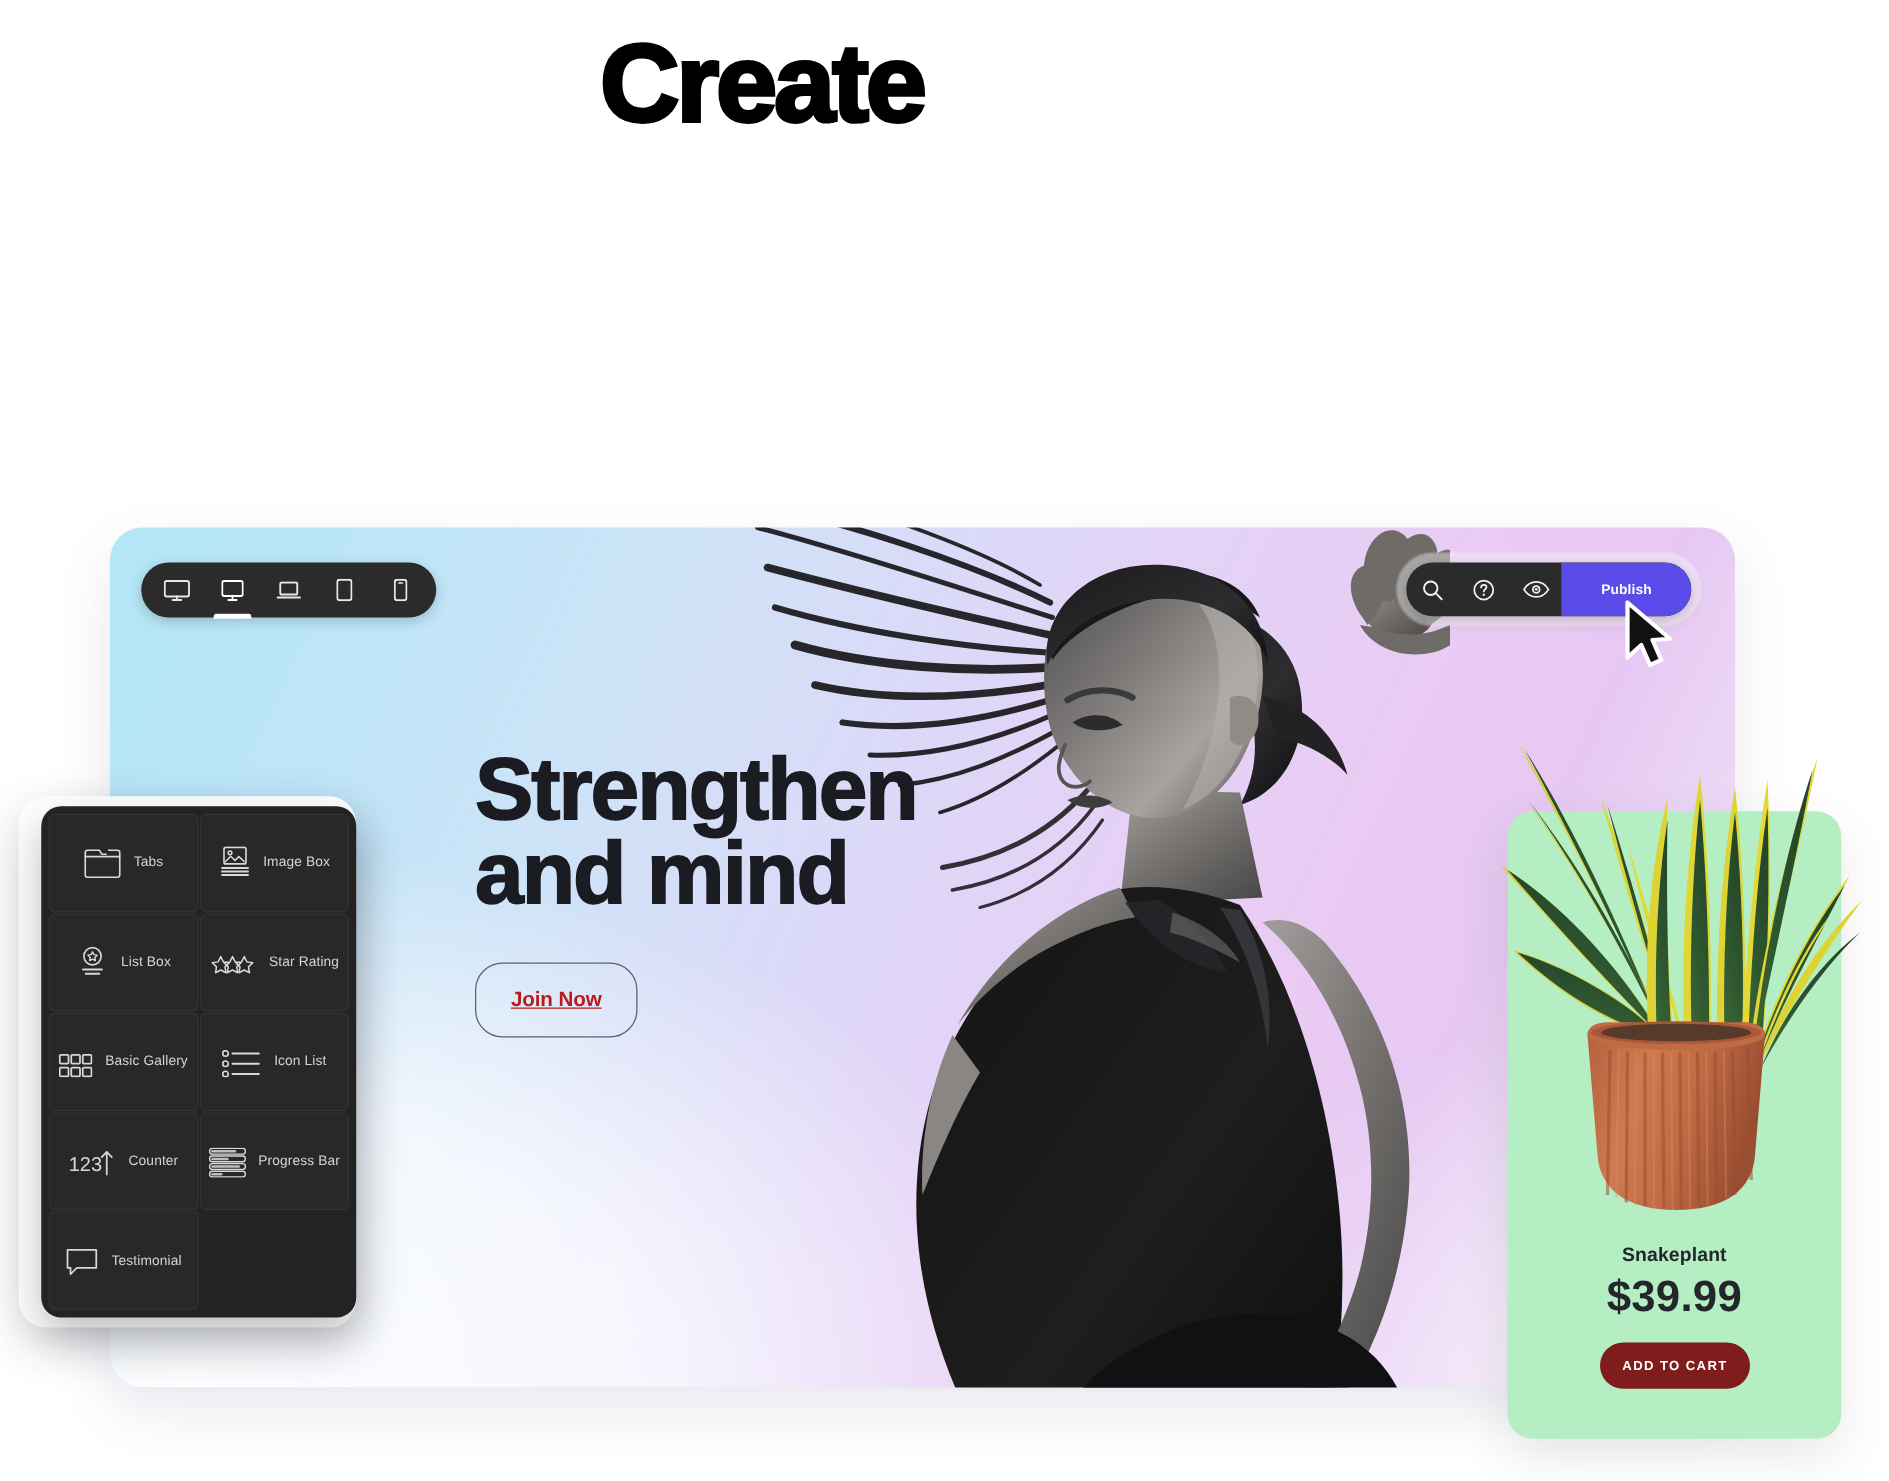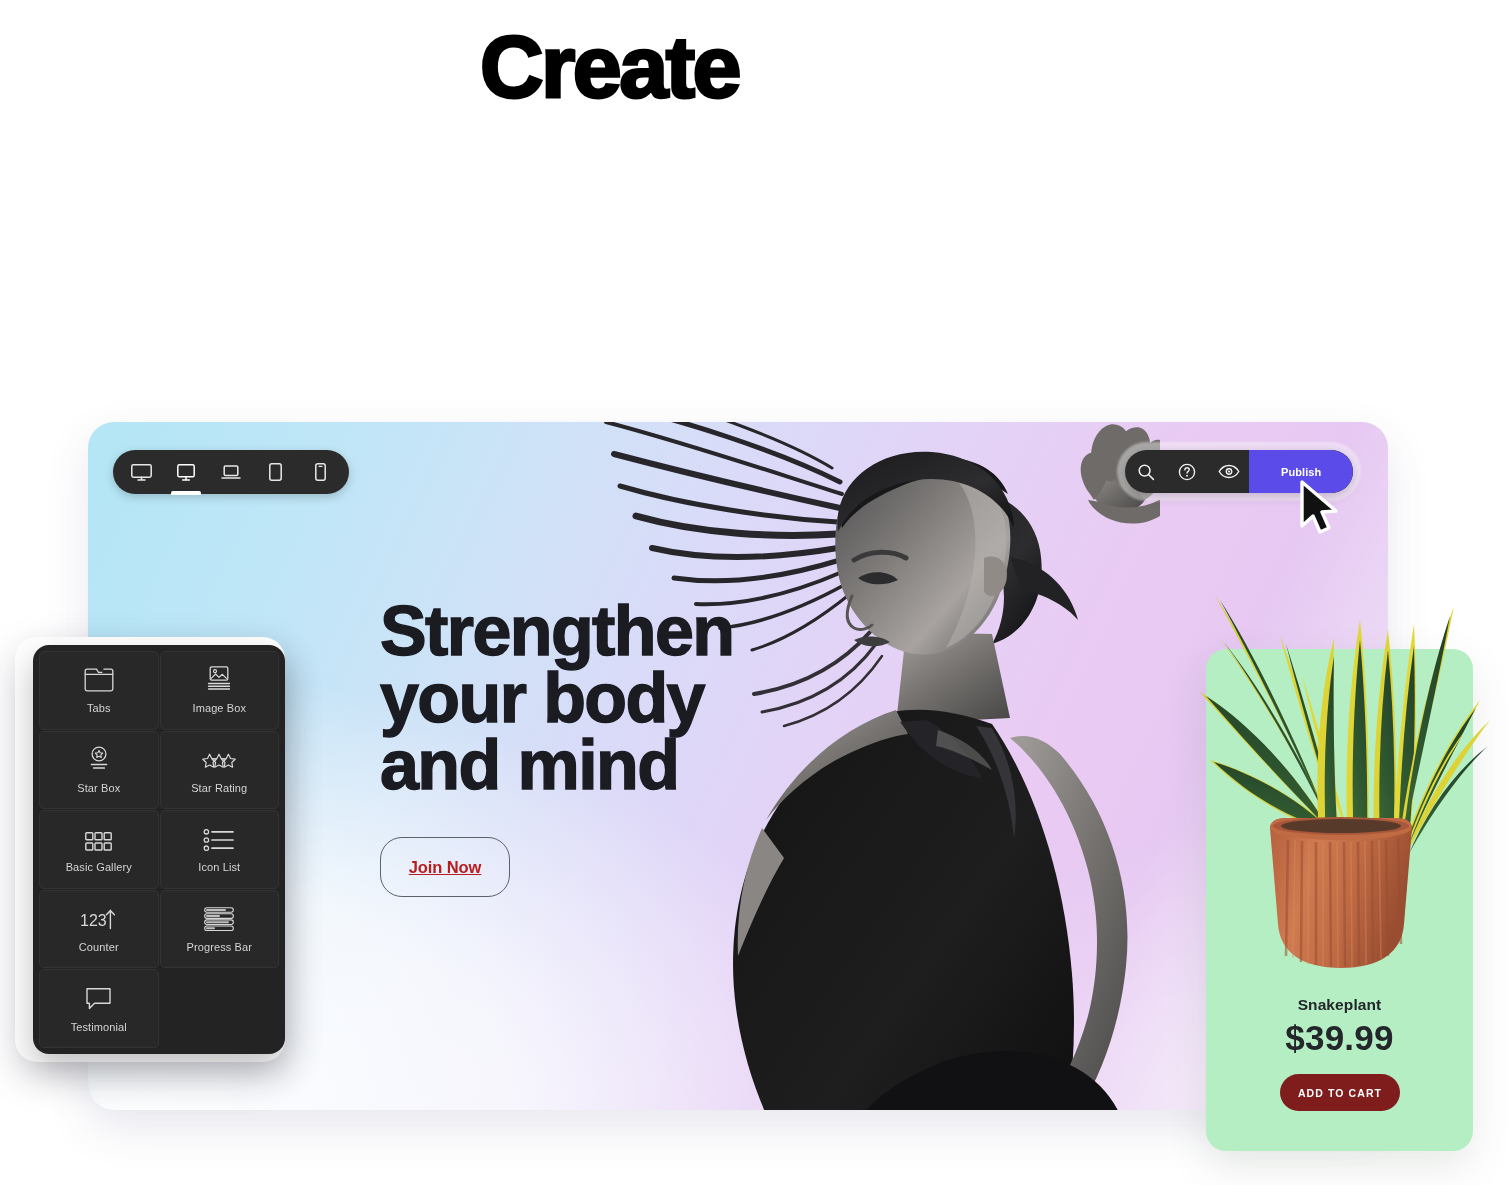--- a/index.html
+++ b/index.html
@@ -164,21 +164,21 @@
     grid-template-columns: 1fr 1fr;
     grid-auto-rows: 1fr;
     gap: 1px;
     z-index: 11;
     box-shadow: 0 14px 34px rgba(0,0,0,0.26);
   }
   .widget {
     background: #282828;
     border: 1px solid #333333;
     border-radius: 5px;
-    display: flex; flex-direction: column;
+    display: flex; flex-direction: row;
     align-items: center; justify-content: center;
     gap: 10px;
     cursor: pointer;
   }
   .widget .wicon { height: 26px; display: flex; align-items: flex-end; justify-content: center; }
   .widget .wlabel {
     font-size: 11px; color: #d4d4d4; letter-spacing: 0.1px;
     text-align: center; line-height: 12px;
   }
 
@@ -402,21 +402,20 @@
     <div id="publishBtn">Publish</div>
   </div>
 
   <svg id="cursor" width="46" height="58" viewBox="0 0 46 58">
     <path d="M4 2 L4 46 L15 36 L22 52 L31 48 L24 32 L38 31 Z" fill="#111111" stroke="#ffffff" stroke-width="3.4" stroke-linejoin="round"></path>
   </svg>
 
   <div id="heroCopy">
     <div id="heroTitle">
       <span class="ln">Strengthen</span>
-      <span class="ln">your body</span>
       <span class="ln">and mind</span>
     </div>
     <div id="joinBtn">Join Now</div>
   </div>
 
   <div id="widgetCard"></div>
   <div id="widgetPanel">
 
     <div class="widget">
       <span class="wicon">
@@ -442,21 +441,21 @@
     </div>
 
     <div class="widget">
       <span class="wicon">
         <svg width="26" height="26" viewBox="0 0 26 26" fill="none">
           <circle cx="13" cy="8" r="6.9" stroke="#d8d8d8" stroke-width="1.3"></circle>
           <path d="M13 4.4l1.15 2.34 2.58.37-1.87 1.82.44 2.57L13 10.3l-2.3 1.2.44-2.57L9.27 7.1l2.58-.37L13 4.4Z" stroke="#d8d8d8" stroke-width="1.1" stroke-linejoin="round"></path>
           <path d="M5.4 18.6h15.2M7.6 22h10.8" stroke="#d8d8d8" stroke-width="1.5" stroke-linecap="round"></path>
         </svg>
       </span>
-      <span class="wlabel">Star Box</span>
+      <span class="wlabel">List Box</span>
     </div>
 
     <div class="widget">
       <span class="wicon">
         <svg width="38" height="20" viewBox="0 0 38 20" fill="none">
           <path d="M9.6 2.2l2.1 4.3 4.7.7-3.4 3.3.8 4.7-4.2-2.2-4.2 2.2.8-4.7L2.8 7.2l4.7-.7 2.1-4.3Z" stroke="#d8d8d8" stroke-width="1.2" stroke-linejoin="round"></path>
           <path d="M19 2.2l2.1 4.3 4.7.7-3.4 3.3.8 4.7L19 13l-4.2 2.2.8-4.7-3.4-3.3 4.7-.7L19 2.2Z" stroke="#d8d8d8" stroke-width="1.2" stroke-linejoin="round"></path>
           <path d="M28.4 2.2l2.1 4.3 4.7.7-3.4 3.3.8 4.7-4.2-2.2-4.2 2.2.8-4.7-3.4-3.3 4.7-.7 2.1-4.3Z" stroke="#d8d8d8" stroke-width="1.2" stroke-linejoin="round"></path>
         </svg>
       </span>

